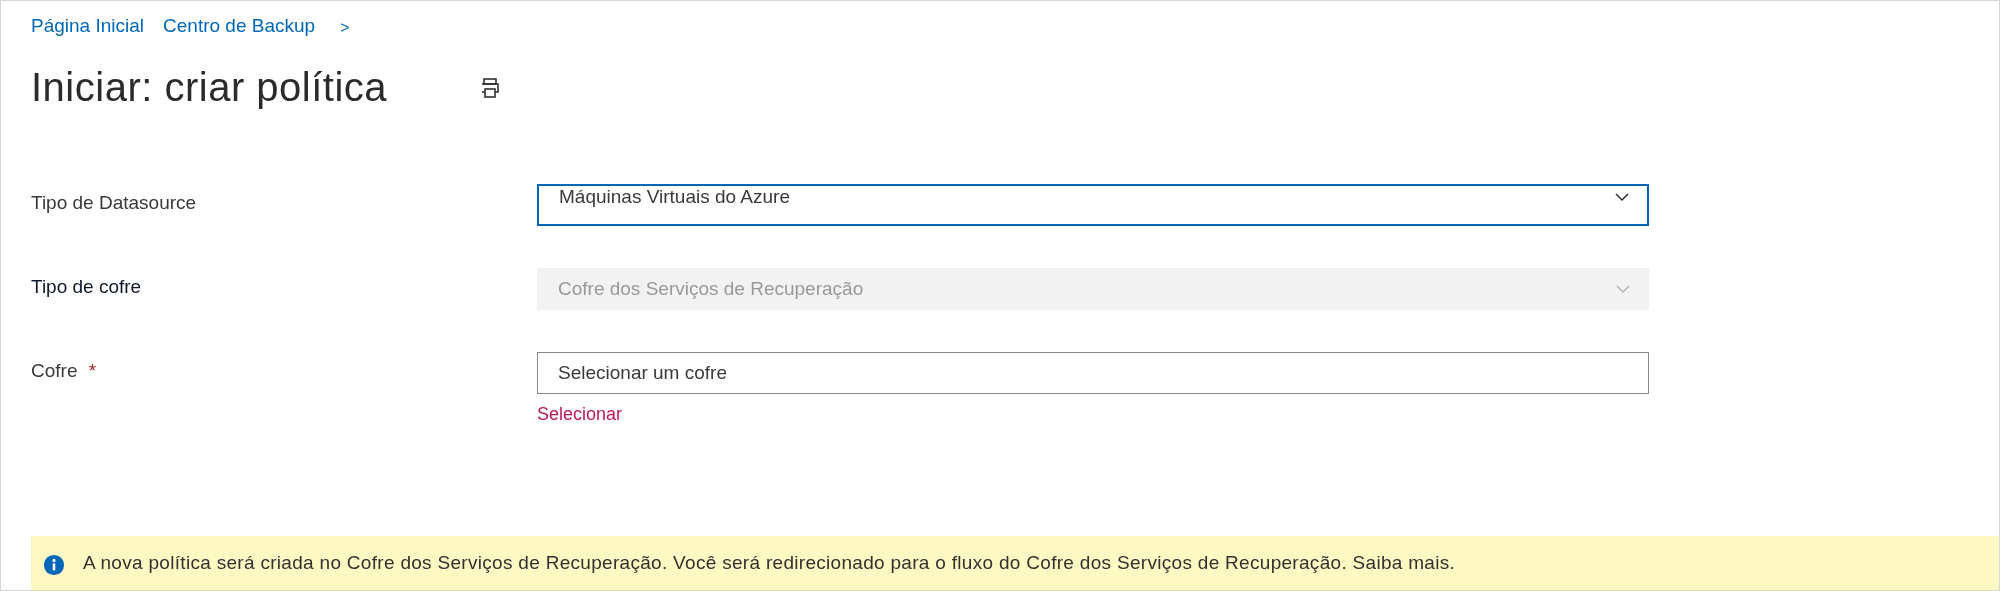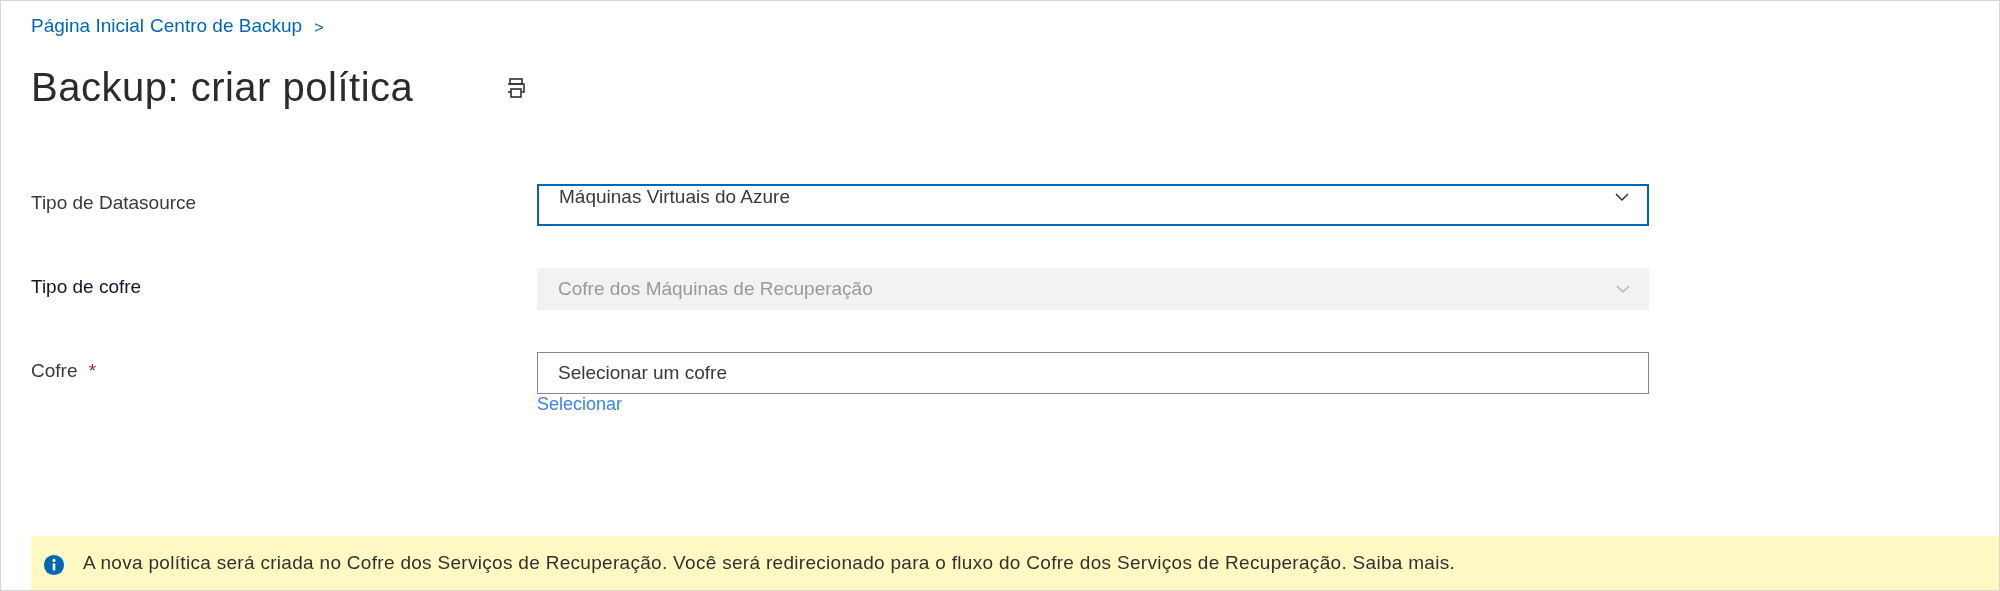--- a/index.html
+++ b/index.html
@@ -12,21 +12,21 @@
     .page {
       border: 1px solid #d6d6d6;
       width: 2000px;
       height: 591px;
       position: relative;
       overflow: hidden;
     }
     .breadcrumb {
       display: flex;
       align-items: flex-end;
-      gap: 6px;
+      gap: 19px;
       padding: 14px 0 0 30px;
       font-size: 19px;
     }
     .breadcrumb a {
       color: #0067b8;
       text-decoration: none;
     }
     .breadcrumb .sep {
       color: #0067b8;
       margin: 0 6px 0 6px;
@@ -105,21 +105,22 @@
       height: 42px;
       padding: 0 20px;
       border: 1px solid #8a8886;
       background: #ffffff;
       font-size: 19px;
       color: #a16207;
     }
     .input::placeholder { color: #3a3a3a; }
     .helper-link {
       display: inline-block;
-      color: #3b82f6;
+      margin-top: 10px;
+      color: #be185d;
       font-size: 18px;
       cursor: pointer;
     }
     .info-banner {
       position: absolute;
       left: 30px;
       right: 0;
       bottom: 0;
       background: #fef9c3;
       display: flex;
@@ -146,21 +147,21 @@
 
 <div class="page">
 
   <nav class="breadcrumb">
     <a href="#">Página Inicial</a>
     <a href="#">Centro de Backup</a>
     <span class="sep">&gt;</span>
   </nav>
 
   <div class="title-row">
-    <h1 class="page-title">Backup: criar política</h1>
+    <h1 class="page-title">Iniciar: criar política</h1>
     <span class="print-icon">
       <svg viewBox="0 0 24 24" width="24" height="24" fill="none" stroke="#323130" stroke-width="1.6">
         <rect x="6" y="3" width="12" height="5"></rect>
         <path d="M4 8h16v8h-3"></path>
         <path d="M7 16H4"></path>
         <rect x="7" y="13" width="10" height="8"></rect>
       </svg>
     </span>
   </div>
 
@@ -177,21 +178,21 @@
             </svg>
           </span>
         </div>
       </div>
     </div>
 
     <div class="form-row">
       <label class="form-label disabled">Tipo de cofre</label>
       <div class="control">
         <div class="select-disabled">
-          <span>Cofre dos Máquinas de Recuperação</span>
+          <span>Cofre dos Serviços de Recuperação</span>
           <span class="chevron chevron-disabled">
             <svg viewBox="0 0 24 24" width="18" height="18" fill="none" stroke="#b5b5b5" stroke-width="2">
               <path d="M4 8l8 8 8-8"></path>
             </svg>
           </span>
         </div>
       </div>
     </div>
 
     <div class="form-row">

